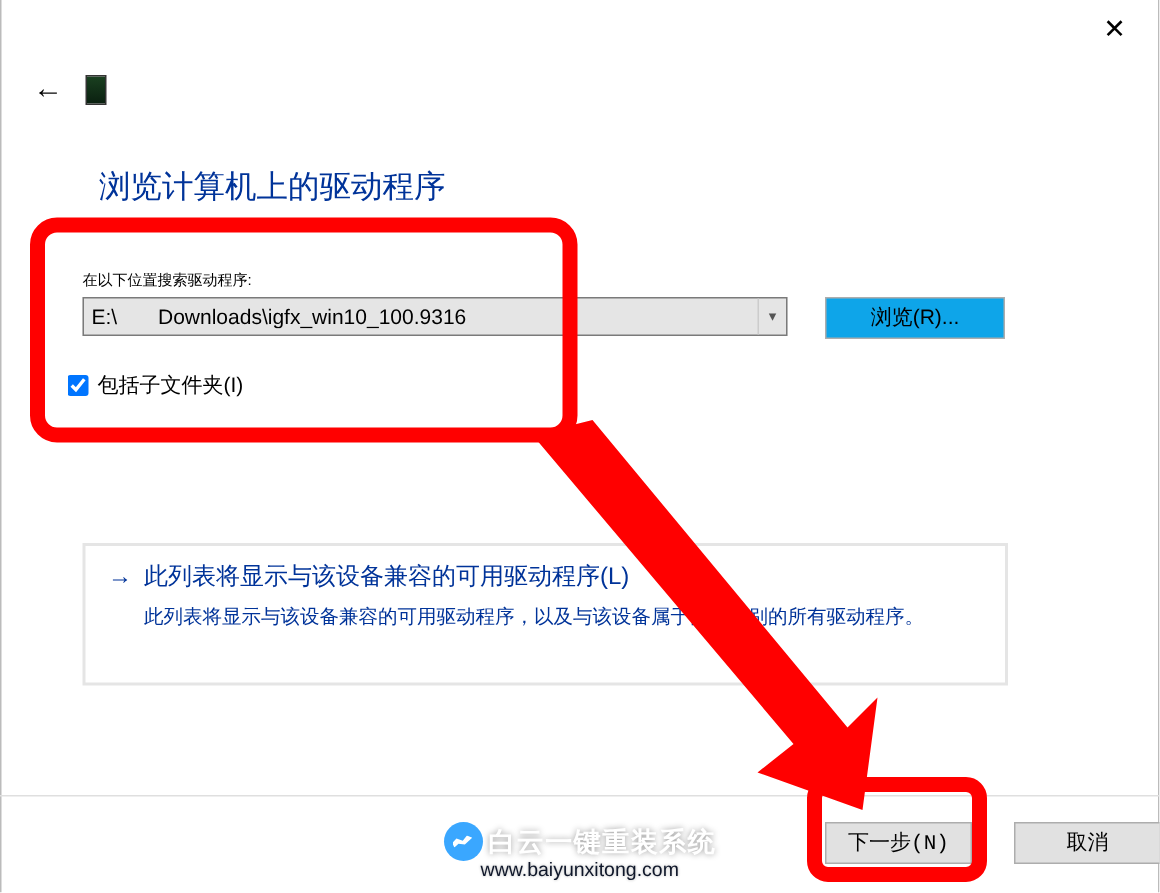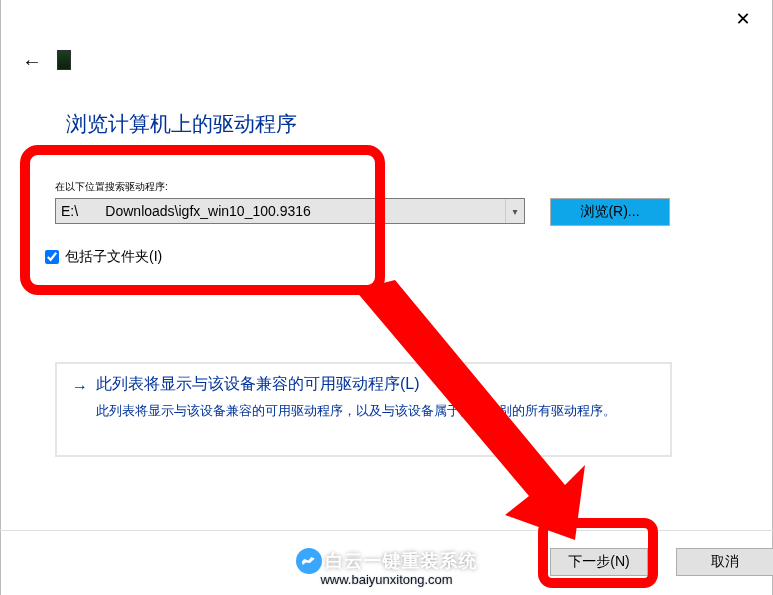--- a/index.html
+++ b/index.html
@@ -197,21 +197,21 @@
 
   
   .next-btn, .cancel-btn {
     position: absolute;
     top: 548px;
     height: 28px;
     width: 98px;
     border: 1px solid #adadad;
     background: #e1e1e1;
     font-size: 14px;
-    font-family: Liberation Sans, sans-serif;
+    font-family: Liberation Mono, monospace;
     cursor: pointer;
     text-align: center;
   }
 
   .next-btn { left: 550px; }
   .cancel-btn { left: 676px; text-align: center; }
 
   
   .red-box-2 {
     position: absolute;

